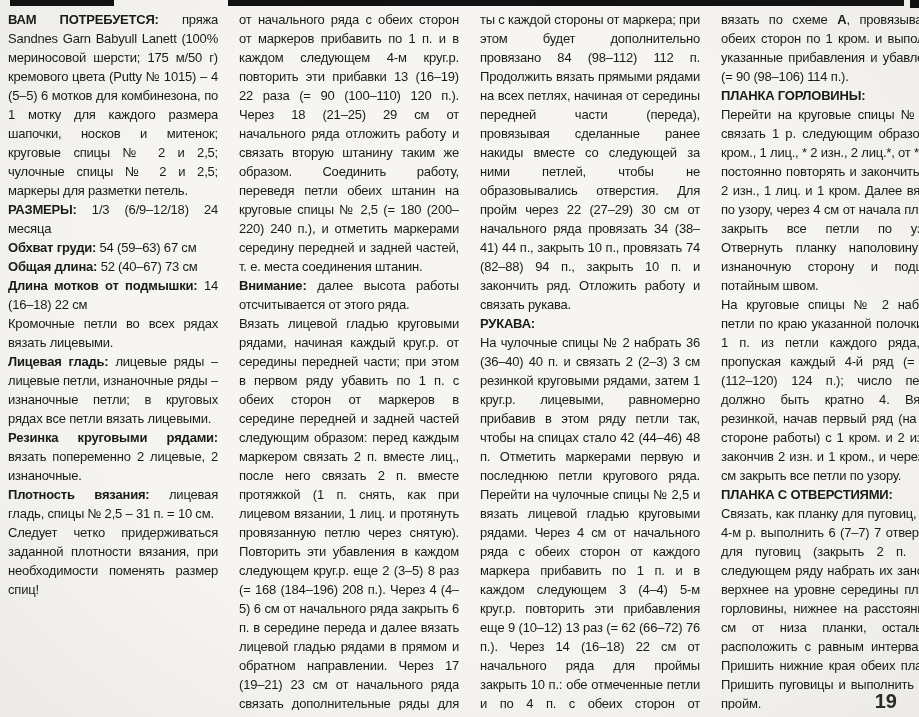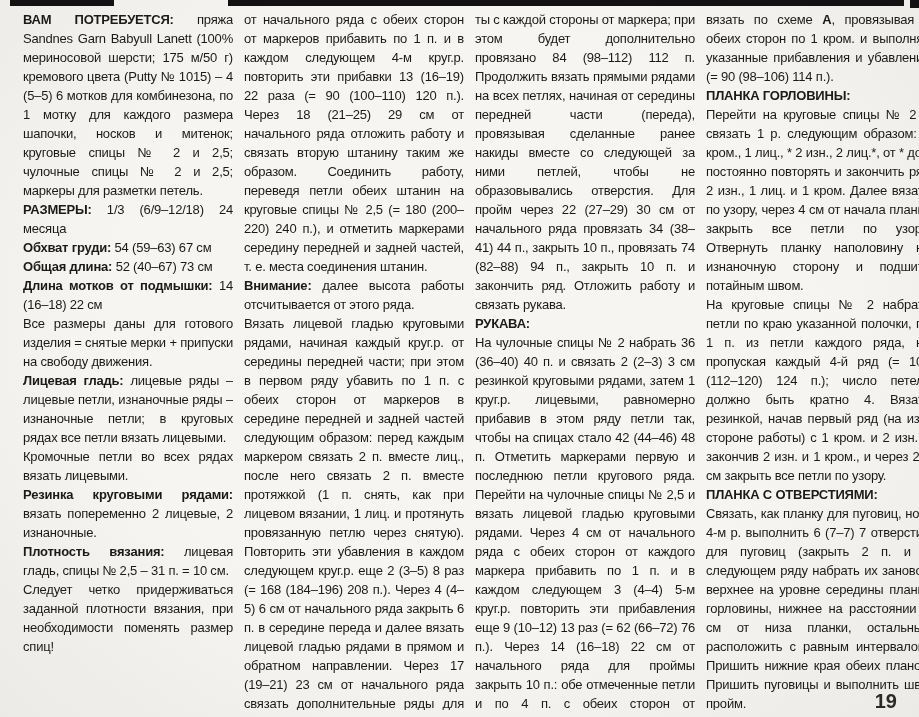--- a/index.html
+++ b/index.html
@@ -26,22 +26,21 @@
   .rule-corner { left: 910px; width: 9px; height: 8px; }
 
   .columns {
     position: absolute;
     top: 10px;
     left: 8px;
     right: 6px;
     bottom: 0;
     display: grid;
     grid-template-columns: 210px 220px 220px 224px;
-    column-gap: 11px;
-    margin-left: 15px;
+    column-gap: 21px;
   }
   .column {
     overflow: hidden;
     height: 700px;
   }
   .column p {
     margin: 0;
     font-size: 13px;
     line-height: 19px;
     text-align: justify;
@@ -68,23 +67,22 @@
   <div class="top-rule rule-main"></div>
   <div class="top-rule rule-corner"></div>
 
   <div class="columns">
     <div class="column">
         <p><span class="bold">ВАМ ПОТРЕБУЕТСЯ: </span><span>пряжа Sandnes Garn Babyull Lanett (100% мериносовой шерсти; 175 м/50 г) кремового цвета (Putty № 1015) – 4 (5–5) 6 мотков для комбинезона, по 1 мотку для каждого размера шапочки, носков и митенок; круговые спицы № 2 и 2,5; чулочные спицы № 2 и 2,5; маркеры для разметки петель.</span></p>
         <p><span class="bold">РАЗМЕРЫ: </span><span>1/3 (6/9–12/18) 24 месяца</span></p>
         <p><span class="bold">Обхват груди: </span><span>54 (59–63) 67 см</span></p>
         <p><span class="bold">Общая длина: </span><span>52 (40–67) 73 см</span></p>
         <p><span class="bold">Длина мотков от подмышки: </span><span>14 (16–18) 22 см</span></p>
-        <p><span>Все размеры даны для готового изделия = снятые мерки + припуски на свободу движения.</span></p>
+        <p><span>Кромочные петли во всех рядах вязать лицевыми.</span></p>
         <p><span class="bold">Лицевая гладь: </span><span>лицевые ряды – лицевые петли, изнаночные ряды – изнаночные петли; в круговых рядах все петли вязать лицевыми.</span></p>
-        <p><span>Кромочные петли во всех рядах вязать лицевыми.</span></p>
         <p><span class="bold">Резинка круговыми рядами: </span><span>вязать попеременно 2 лицевые, 2 изнаночные.</span></p>
         <p><span class="bold">Плотность вязания: </span><span>лицевая гладь, спицы № 2,5 – 31 п. = 10 см.</span></p>
         <p><span>Следует четко придерживаться заданной плотности вязания, при необходимости поменять размер спиц!</span></p>
       </div>
     <div class="column">
         <p><span>от начального ряда с обеих сторон от маркеров прибавить по 1 п. и в каждом следующем 4-м круг.р. повторить эти прибавки 13 (16–19) 22 раза (= 90 (100–110) 120 п.). Через 18 (21–25) 29 см от начального ряда отложить работу и связать вторую штанину таким же образом. Соединить работу, переведя петли обеих штанин на круговые спицы № 2,5 (= 180 (200–220) 240 п.), и отметить маркерами середину передней и задней частей, т. е. места соединения штанин.</span></p>
         <p><span class="bold">Внимание: </span><span>далее высота работы отсчитывается от этого ряда.</span></p>
         <p><span>Вязать лицевой гладью круговыми рядами, начиная каждый круг.р. от середины передней части; при этом в первом ряду убавить по 1 п. с обеих сторон от маркеров в середине передней и задней частей следующим образом: перед каждым маркером связать 2 п. вместе лиц., после него связать 2 п. вместе протяжкой (1 п. снять, как при лицевом вязании, 1 лиц. и протянуть провязанную петлю через снятую). Повторить эти убавления в каждом следующем круг.р. еще 2 (3–5) 8 раз (= 168 (184–196) 208 п.). Через 4 (4–5) 6 см от начального ряда закрыть 6 п. в середине переда и далее вязать лицевой гладью рядами в прямом и обратном направлении. Через 17 (19–21) 23 см от начального ряда связать дополнительные ряды для задней части (спинки) следующим образом: вязать ряд по узору, но через 7 п. после маркера задней части повернуть работу, 1 накид, 14 п. по узору, повернуть работу, 1 накид, 21 п. по узору, повернуть работу, 1 накид, далее вязать больше на 7 п. после каждого поворота работы, провязывая новые петли по узору, сделав всего 6 (7–8) 8 поворотов рабо-</span></p>
       </div>
     <div class="column">

